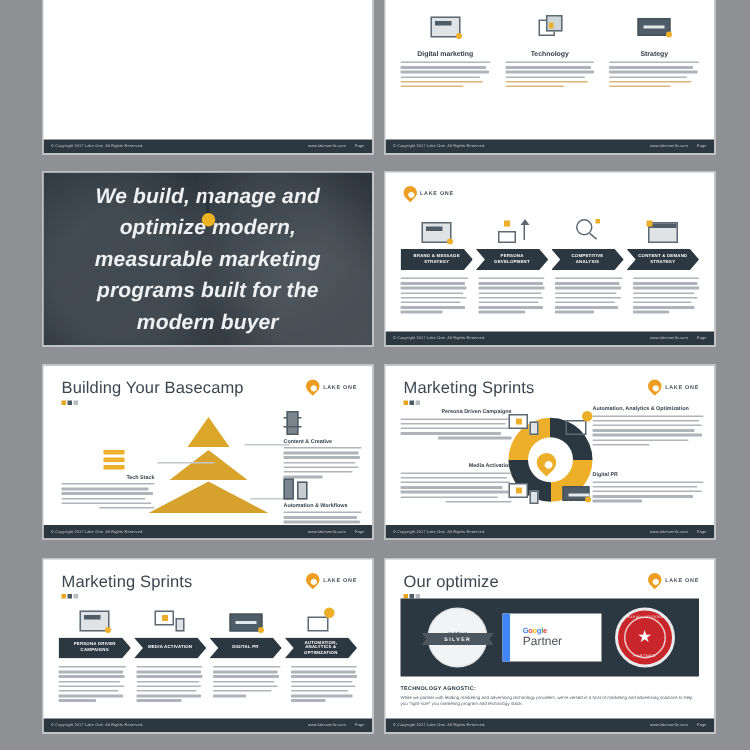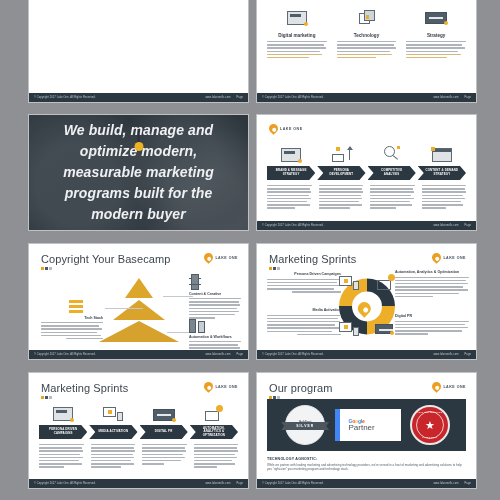--- a/index.html
+++ b/index.html
@@ -448,21 +448,21 @@
       <span class="rt">
         <span>www.lakeonellc.com</span>
         <span>Page</span>
       </span>
     </div>
   </div>
 
   <div class="slide c0 r2">
     <div class="shead">
       <div>
-        <div class="stitle">Copyright Your Basecamp</div>
+        <div class="stitle">Building Your Basecamp</div>
         <div class="dots">
             <i></i>
             <i></i>
             <i></i>
           </div>
       </div>
       <div class="logo">
         <div class="mark"></div>
         <div class="ltxt">LAKE ONE</div>
       </div>
@@ -751,21 +751,21 @@
       <span class="rt">
         <span>www.lakeonellc.com</span>
         <span>Page</span>
       </span>
     </div>
   </div>
 
   <div class="slide c1 r3">
     <div class="shead">
       <div>
-        <div class="stitle">Our program</div>
+        <div class="stitle">Our optimize</div>
         <div class="dots">
             <i></i>
             <i></i>
             <i></i>
           </div>
       </div>
       <div class="logo">
         <div class="mark"></div>
         <div class="ltxt">LAKE ONE</div>
       </div>

